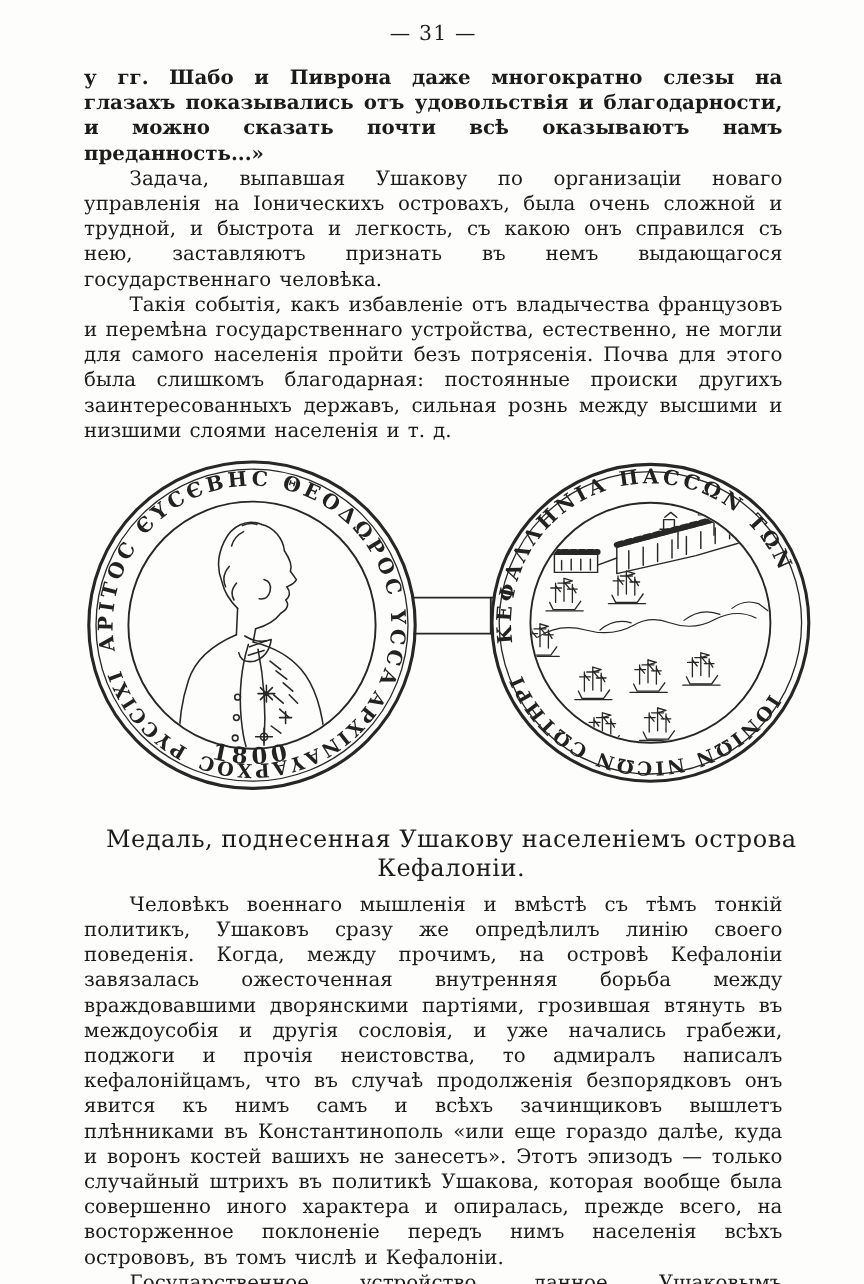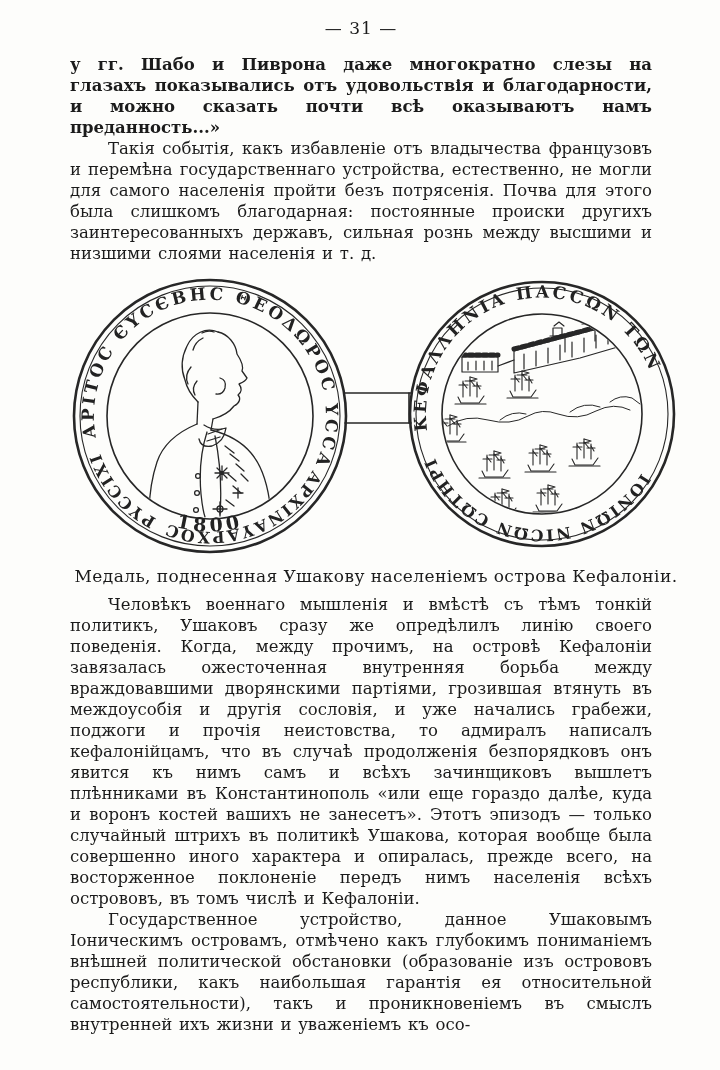--- a/index.html
+++ b/index.html
@@ -30,23 +30,23 @@
     word-spacing:1.5px;
   }
   p.body-par.no-indent{text-indent:0;font-weight:bold;}
   .figure{
     width:612px;
     margin:10px auto 0 auto;
   }
   .figure svg{display:block;}
   .medal-caption{
     text-align:center;
-    font-size:17px;
+    font-size:20px;
     letter-spacing:0.4px;
-    margin:4px 0 8px 0;
+    margin:20px 0 8px 0;
   }
   .legend-text{
     font-family:"DejaVu Serif","Liberation Serif",serif;
     font-weight:bold;
     font-size:17px;
     letter-spacing:3px;
     fill:#222;
   }
   .legend-text.small{font-size:16px;letter-spacing:2px;}
   .year-text{
@@ -59,20 +59,21 @@
   .engrave{stroke:#272727;fill:none;stroke-linecap:round;stroke-linejoin:round;}
 </style>
 </head>
 <body>
 
 <div class="page">
 
   <div class="page-number">— 31 —</div>
 
   <p class="body-par no-indent">у гг. Шабо и Пиврона даже многократно слезы на глазахъ показывались отъ удовольствія и благодарности, и можно сказать почти всѣ оказываютъ намъ преданность...»</p>
+  <p class="body-par">Задача, выпавшая Ушакову по организаціи новаго управленія на Іоническихъ островахъ, была очень сложной и трудной, и быстрота и легкость, съ какою онъ справился съ нею, заставляютъ признать въ немъ выдающагося государственнаго человѣка.</p>
   <p class="body-par">Такія событія, какъ избавленіе отъ владычества французовъ и перемѣна государственнаго устройства, естественно, не могли для самого населенія пройти безъ потрясенія. Почва для этого была слишкомъ благодарная: постоянные происки другихъ заинтересованныхъ державъ, сильная рознь между высшими и низшими слоями населенія и т. д.</p>
 
   <div class="figure">
     <svg width="612" height="288" viewBox="0 0 612 288">
       <defs>
         <path id="obv-top" d="M 28 172 A 116 116 0 1 1 245 191"></path>
         <path id="obv-bot" d="M 245 191 A 116 116 0 0 1 28 172"></path>
         <path id="obv-year" d="M 60 230 A 130 130 0 0 0 220 230"></path>
         <path id="rev-top" d="M 360 170 A 116 116 0 1 1 577 189"></path>
         <path id="rev-bot" d="M 577 189 A 116 116 0 0 1 360 170"></path>

